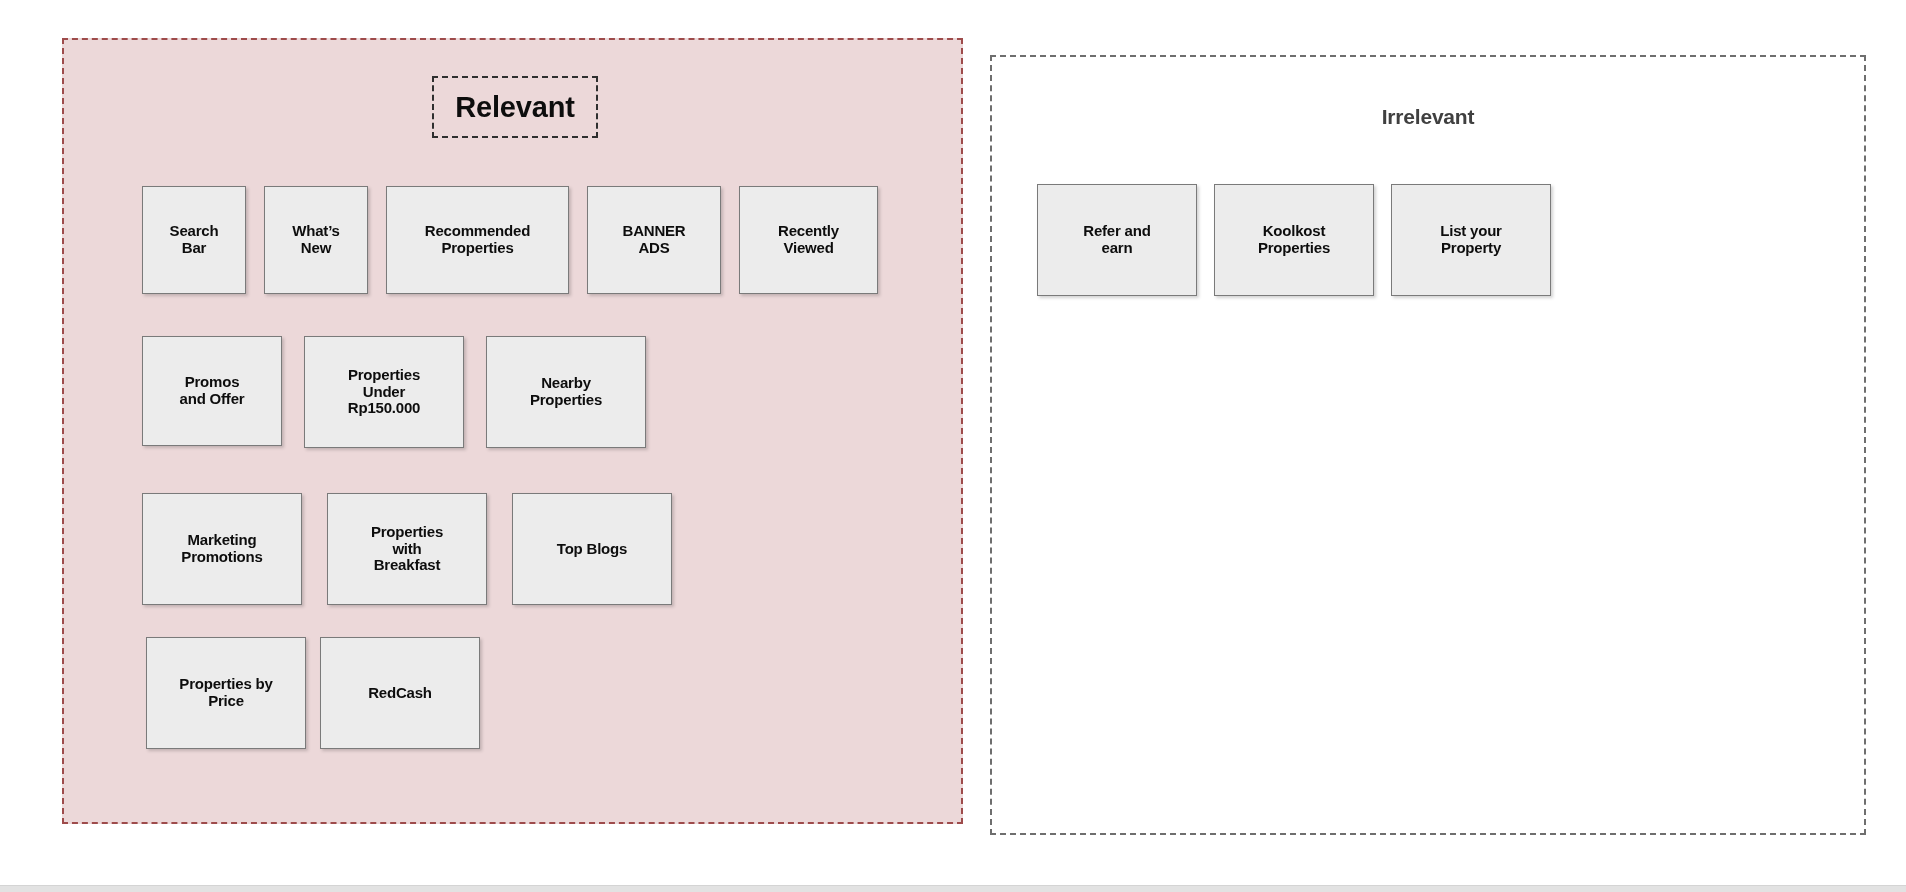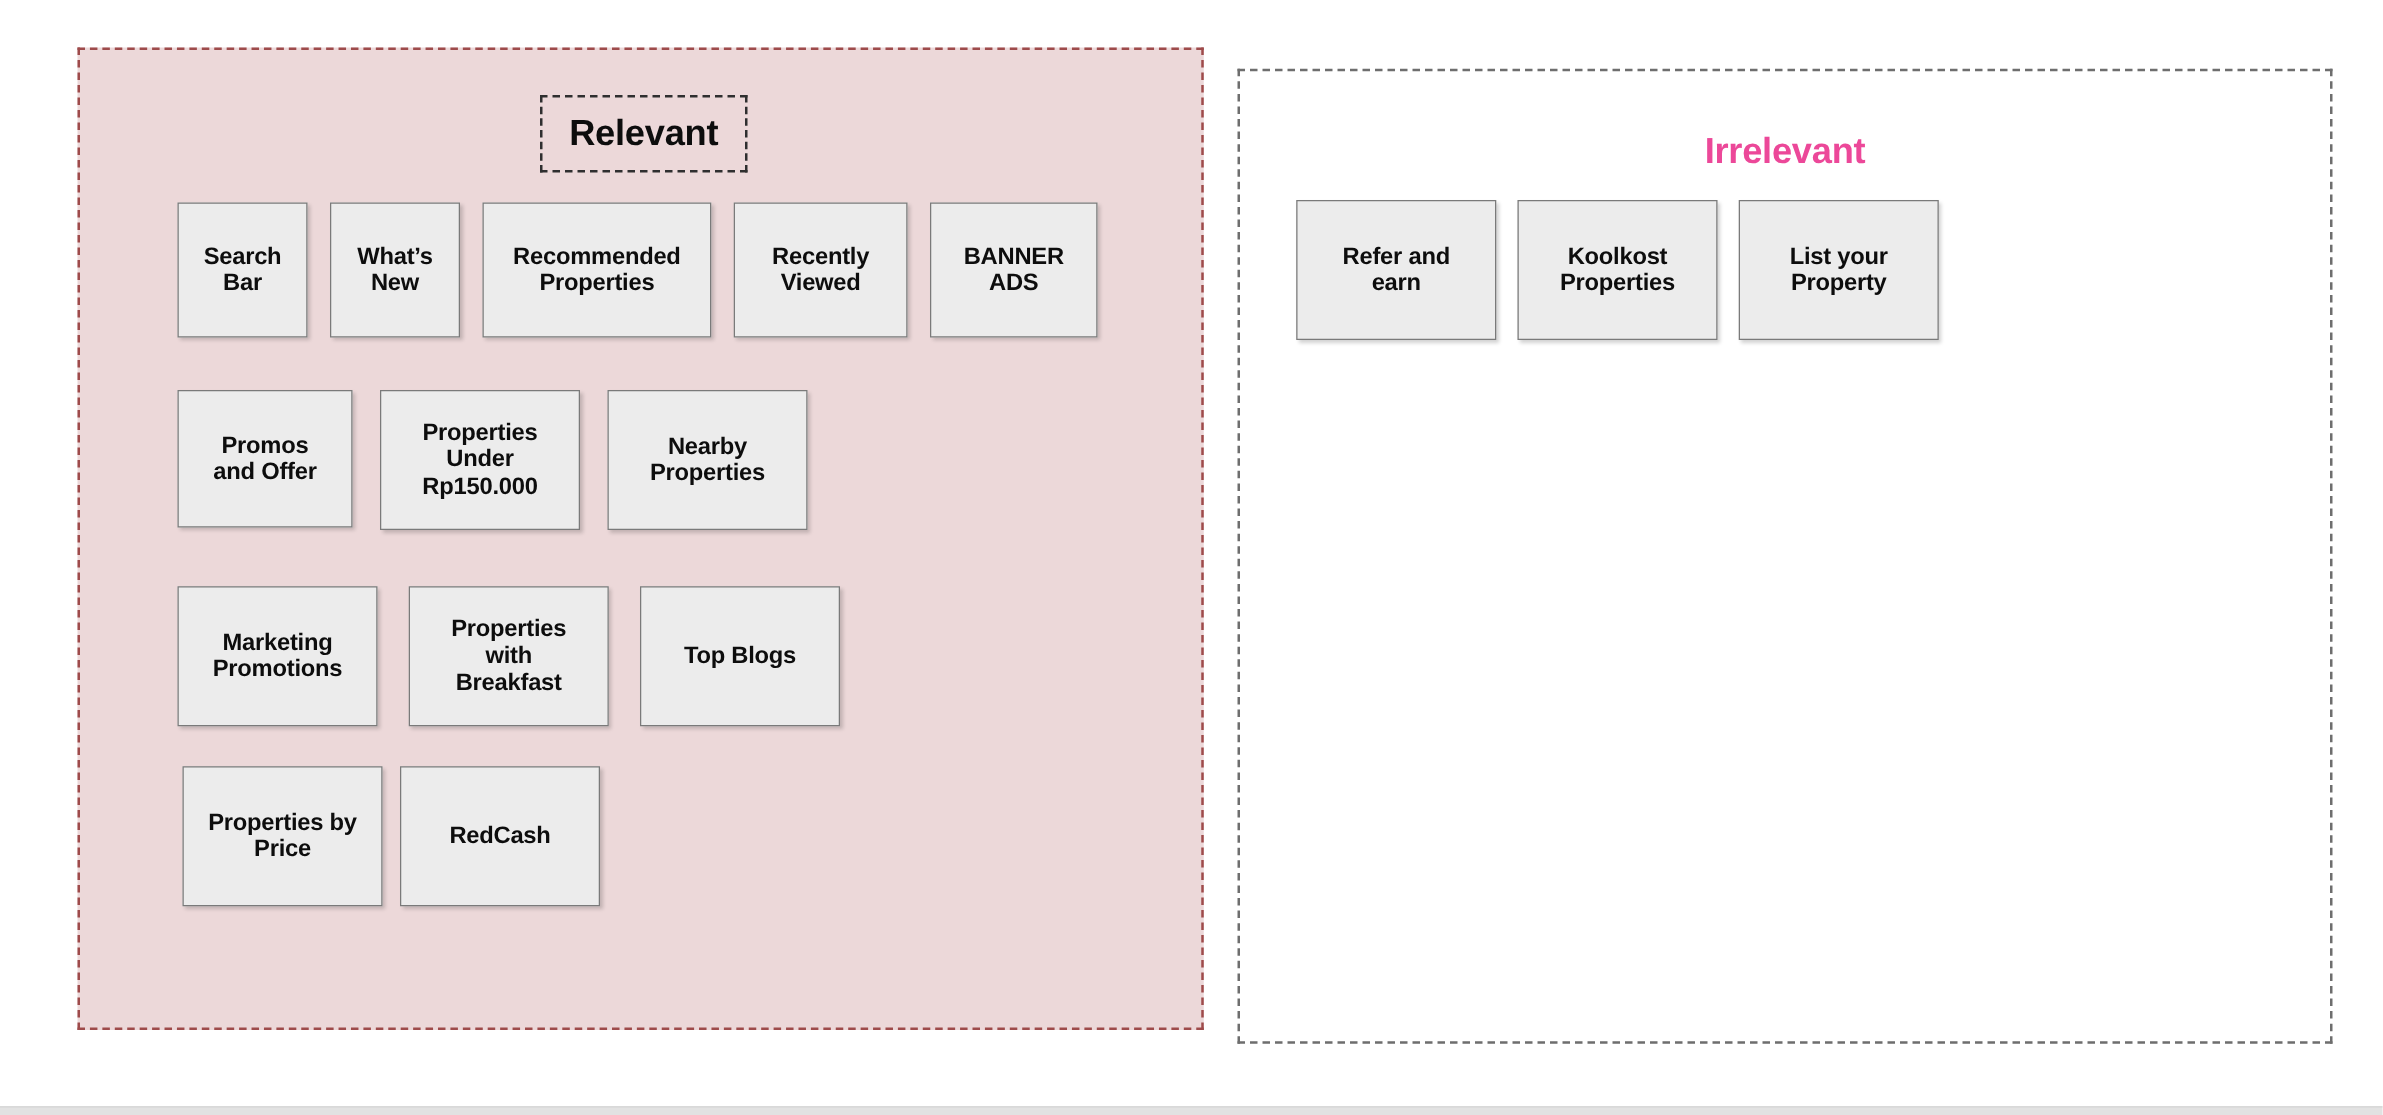--- a/index.html
+++ b/index.html
@@ -64,23 +64,23 @@
     color: #0d0d0d;
     letter-spacing: -0.2px;
   }
 
   .panel-title-plain {
     position: absolute;
     left: 0;
     top: 48px;
     width: 100%;
     text-align: center;
-    font-size: 29px;
+    font-size: 21px;
     font-weight: bold;
-    color: #ec4899;
+    color: #404040;
     letter-spacing: -0.2px;
   }
 
   
   .rows {
     position: absolute;
     left: 0;
     top: 0;
     width: 100%;
   }
@@ -92,27 +92,28 @@
   }
 
   .card {
     background: #ececec;
     border: 1px solid #7a7a7a;
     box-shadow: 2px 2px 3px rgba(0,0,0,0.18);
     display: flex;
     align-items: center;
     justify-content: center;
     text-align: center;
-    font-size: 19px;
+    font-size: 15px;
     font-weight: bold;
     line-height: 1.12;
     color: #0d0d0d;
     padding: 4px 6px;
     white-space: pre-line;
     letter-spacing: -0.2px;
+    margin-top: 24px;
   }
 
   
   #bottom-divider {
     position: absolute;
     left: 0;
     top: 885px;
     width: 1906px;
     height: 7px;
     background: #e2e2e2;
@@ -131,24 +132,24 @@
     </div>
 
     <div class="rows" id="relevant-rows">
         <div class="card-row" style="top: 122px; left: 78px; gap: 18px;">
           <div class="card" style="width: 104px; height: 108px;">Search
 Bar</div>
           <div class="card" style="width: 104px; height: 108px; text-align: center;">What’s
 New</div>
           <div class="card" style="width: 183px; height: 108px;">Recommended
 Properties</div>
+          <div class="card" style="width: 134px; height: 108px;">BANNER
+ADS</div>
           <div class="card" style="width: 139px; height: 108px;">Recently
 Viewed</div>
-          <div class="card" style="width: 134px; height: 108px;">BANNER
-ADS</div>
         </div>
         <div class="card-row" style="top: 272px; left: 78px; gap: 22px;">
           <div class="card" style="width: 140px; height: 110px;">Promos
 and Offer</div>
           <div class="card" style="width: 160px; height: 112px;">Properties
 Under
 Rp150.000</div>
           <div class="card" style="width: 160px; height: 112px;">Nearby
 Properties</div>
         </div>

